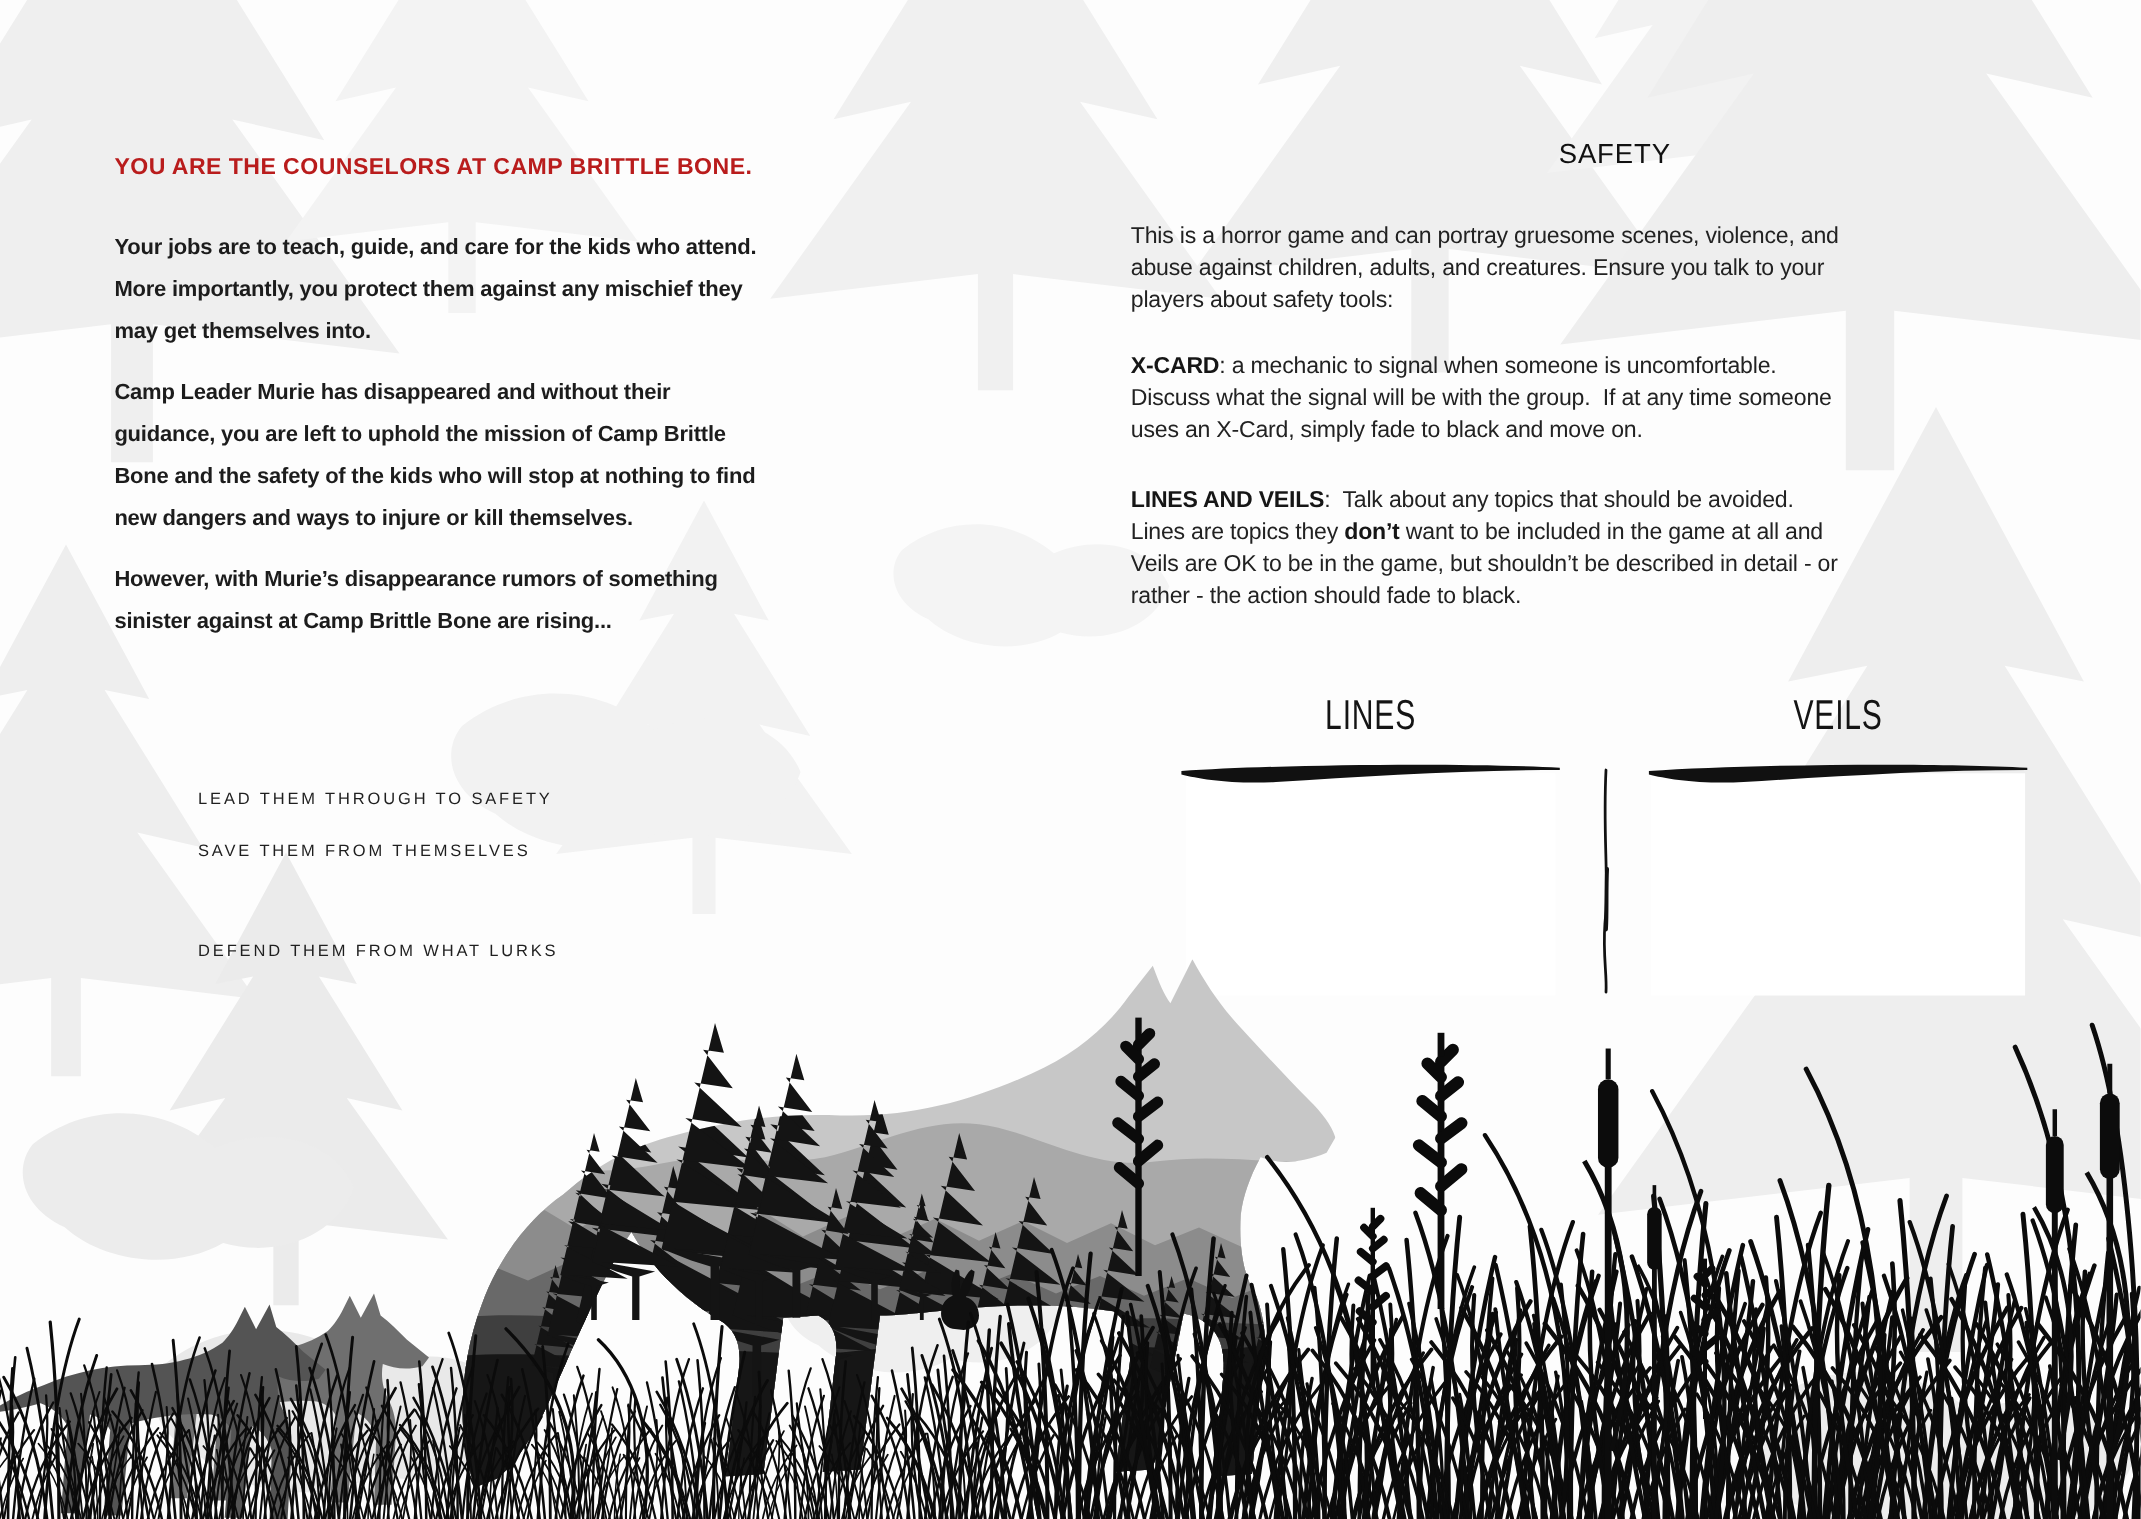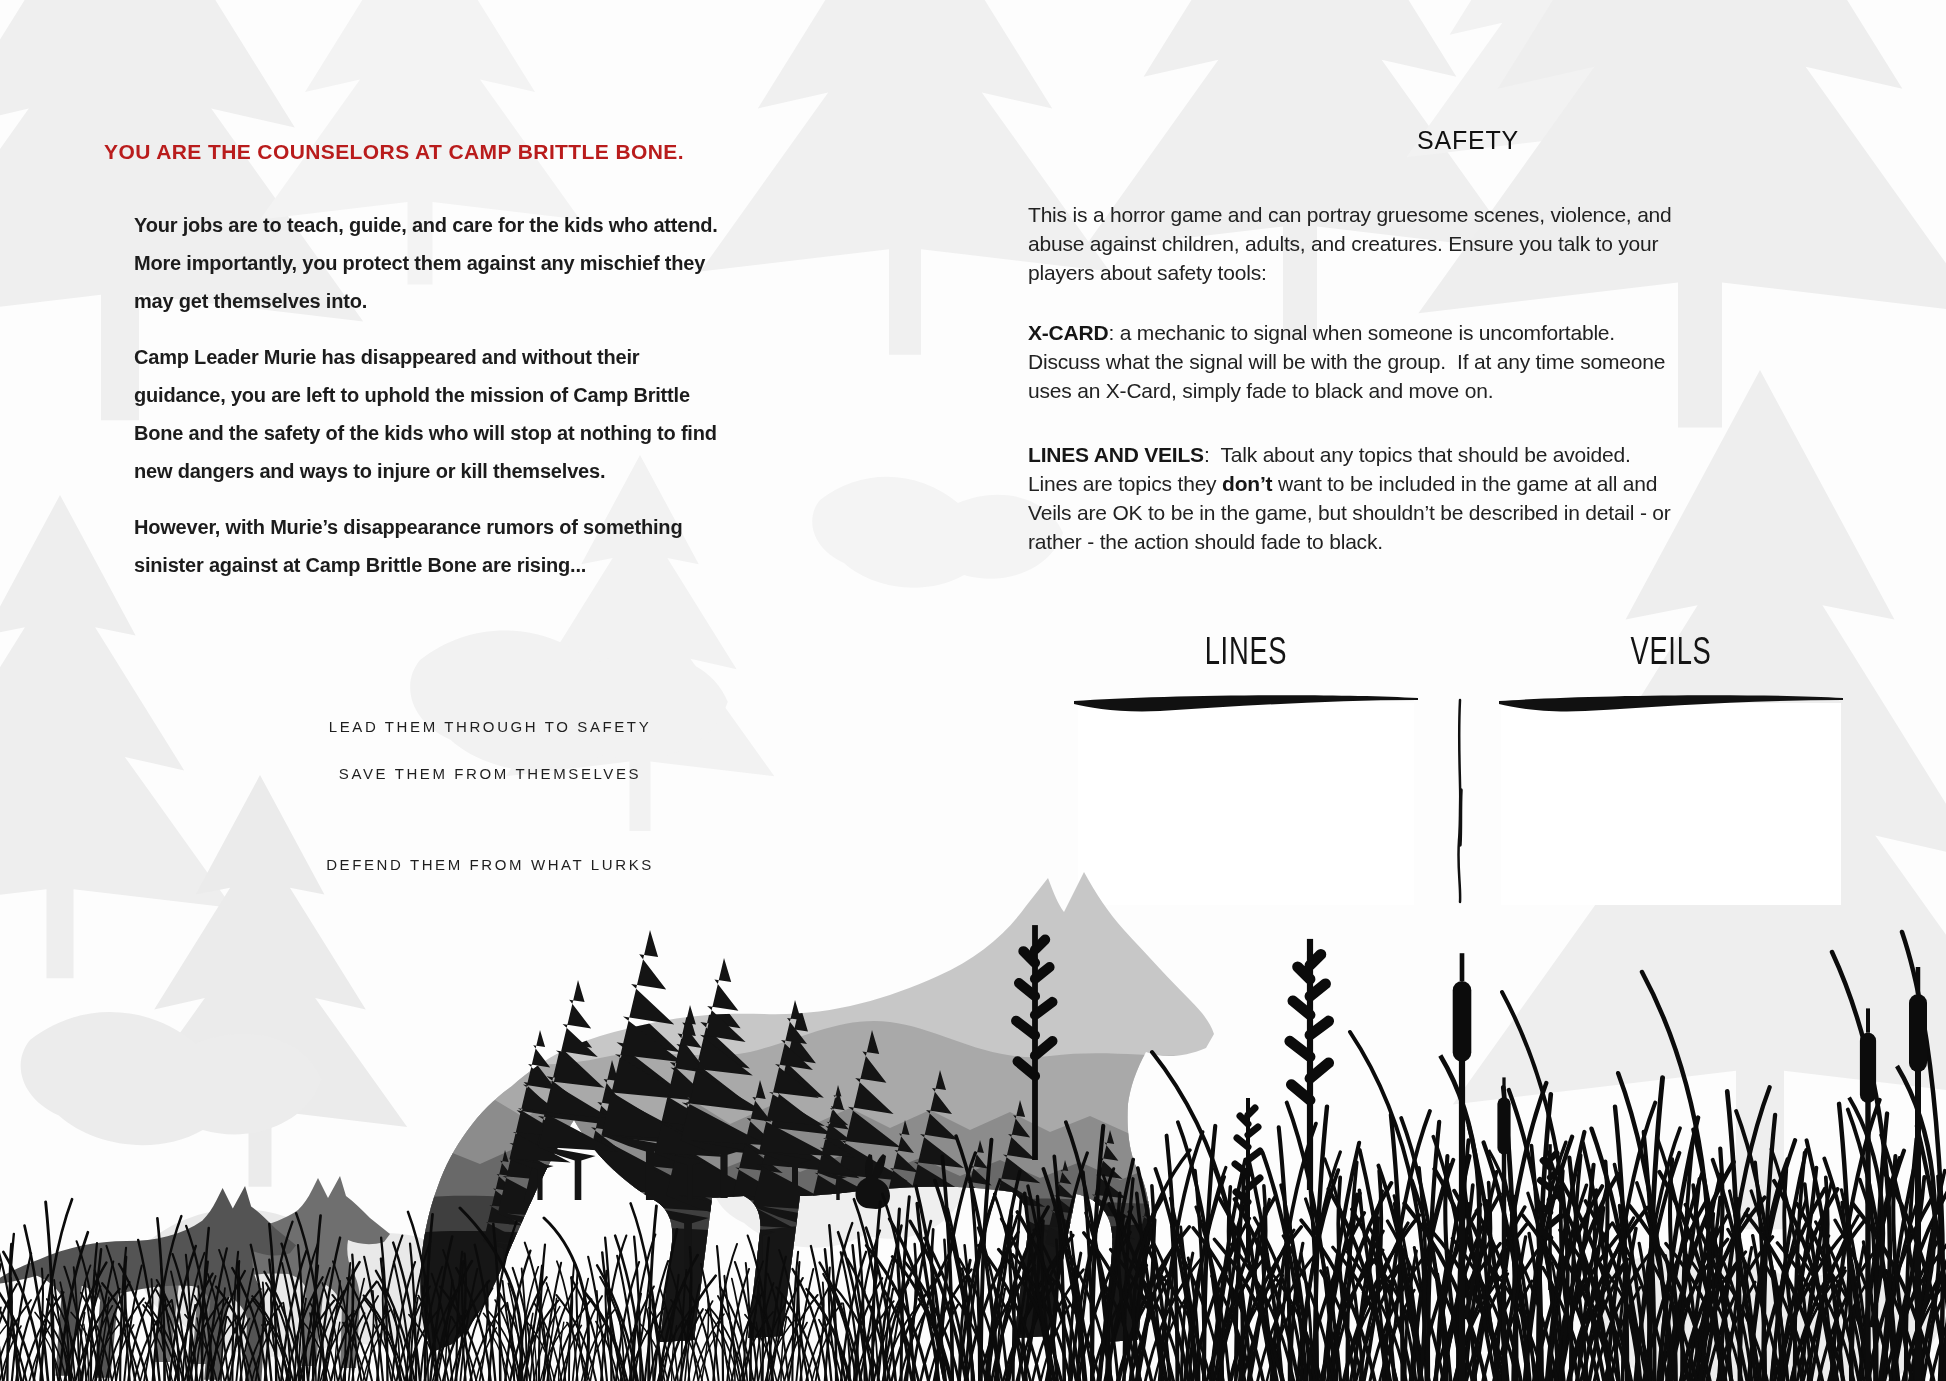--- a/index.html
+++ b/index.html
@@ -7,25 +7,25 @@
     width:1946px;height:1381px;position:relative;overflow:hidden;
     background:#fdfdfd;
     font-family:"Liberation Sans","DejaVu Sans",sans-serif;
     color:#1c1c1c;
   }
   #art{position:absolute;left:0;top:0;width:1946px;height:1381px;z-index:1;}
   .txt{position:absolute;z-index:2;white-space:pre-wrap;}
 
   
   .lp-title{left:104px;top:140px;width:700px;font-size:21px;font-weight:700;letter-spacing:.4px;color:#b91c1c;}
-  .lp-body{left:104px;width:700px;font-size:20px;font-weight:700;line-height:38px;letter-spacing:-.2px;color:#1c1c1c;margin-left:30px;}
+  .lp-body{left:104px;width:700px;font-size:20px;font-weight:700;line-height:38px;letter-spacing:-.2px;color:#1c1c1c;}
   .lp-p1{top:206px;}
   .lp-p2{top:338px;}
   .lp-p3{top:508px;}
-  .motto{left:180px;width:620px;text-align:center;font-size:15px;font-weight:400;
+  .motto{left:180px;width:620px;font-size:15px;font-weight:400;
          letter-spacing:2.6px;color:#1f1f1f;}
   .motto-1{top:718px;}
   .motto-2{top:765px;}
   .motto-3{top:856px;}
 
   
   .rp-heading{left:1082px;top:126px;width:772px;text-align:center;font-size:25px;font-weight:400;letter-spacing:.8px;color:#111;}
   .rp-body{left:1028px;width:790px;font-size:21px;font-weight:400;line-height:29px;letter-spacing:-.2px;color:#222;}
   .rp-intro{top:200px;}
   .rp-xcard{top:318px;}

